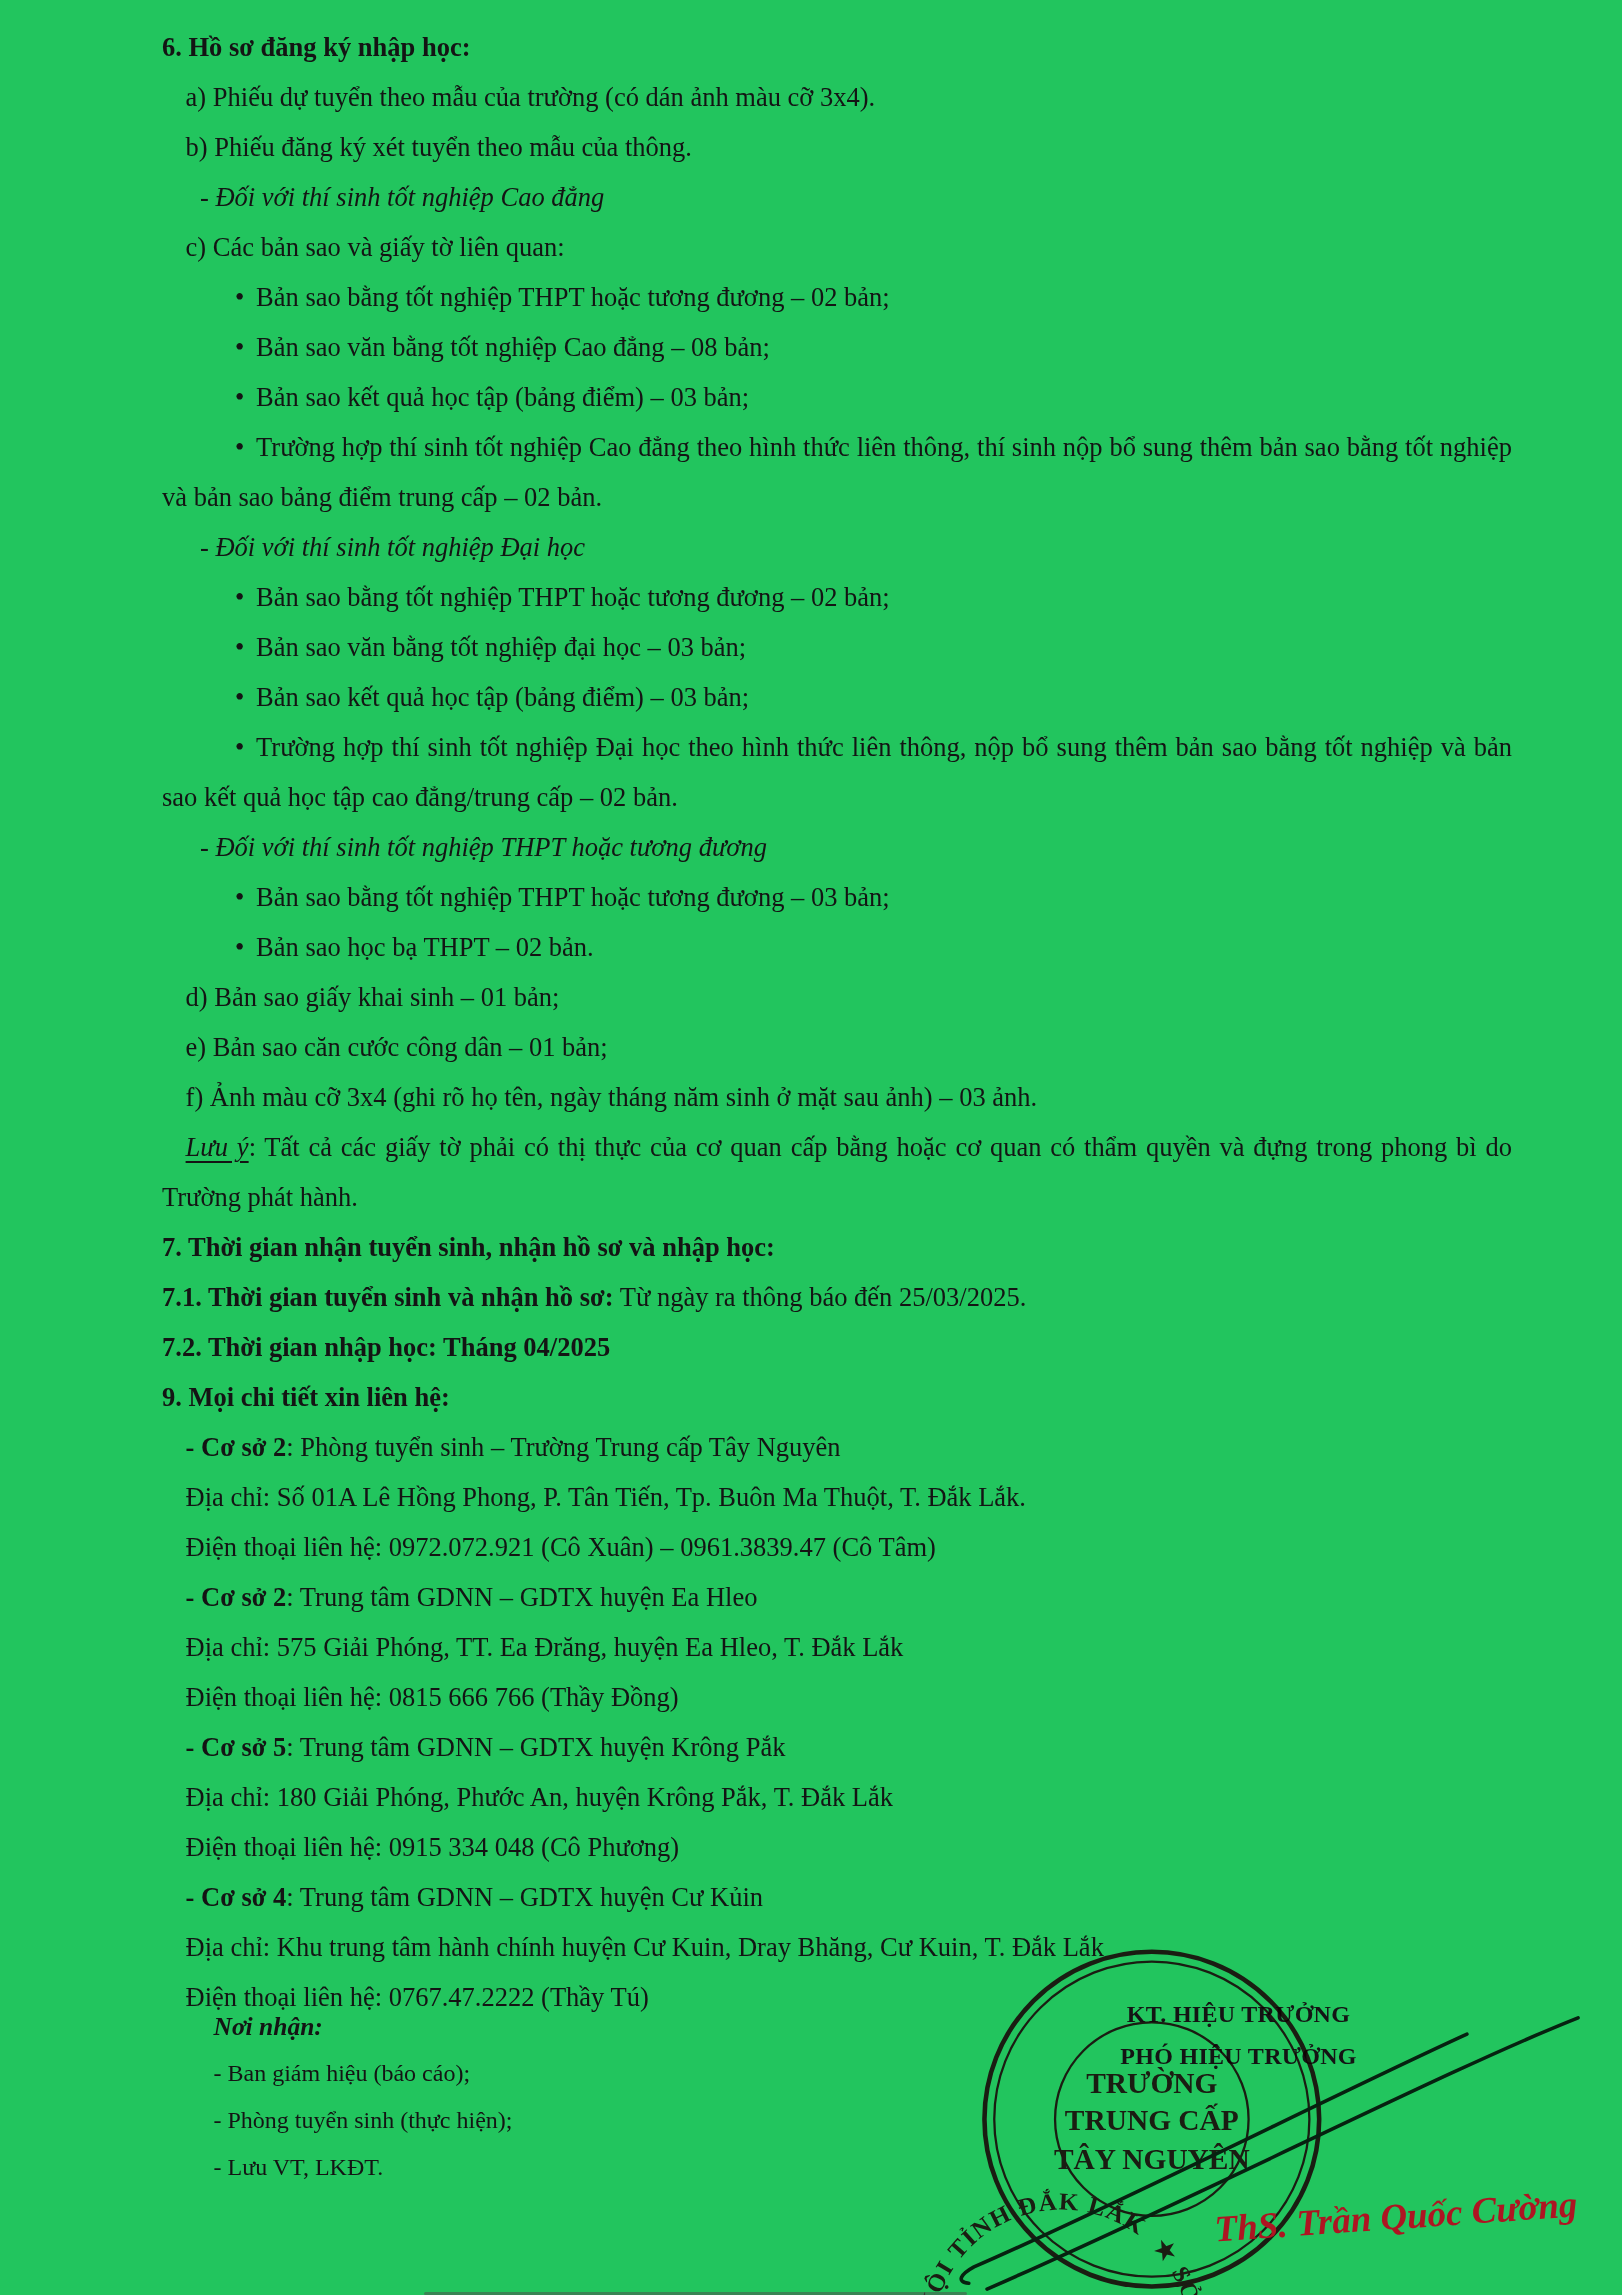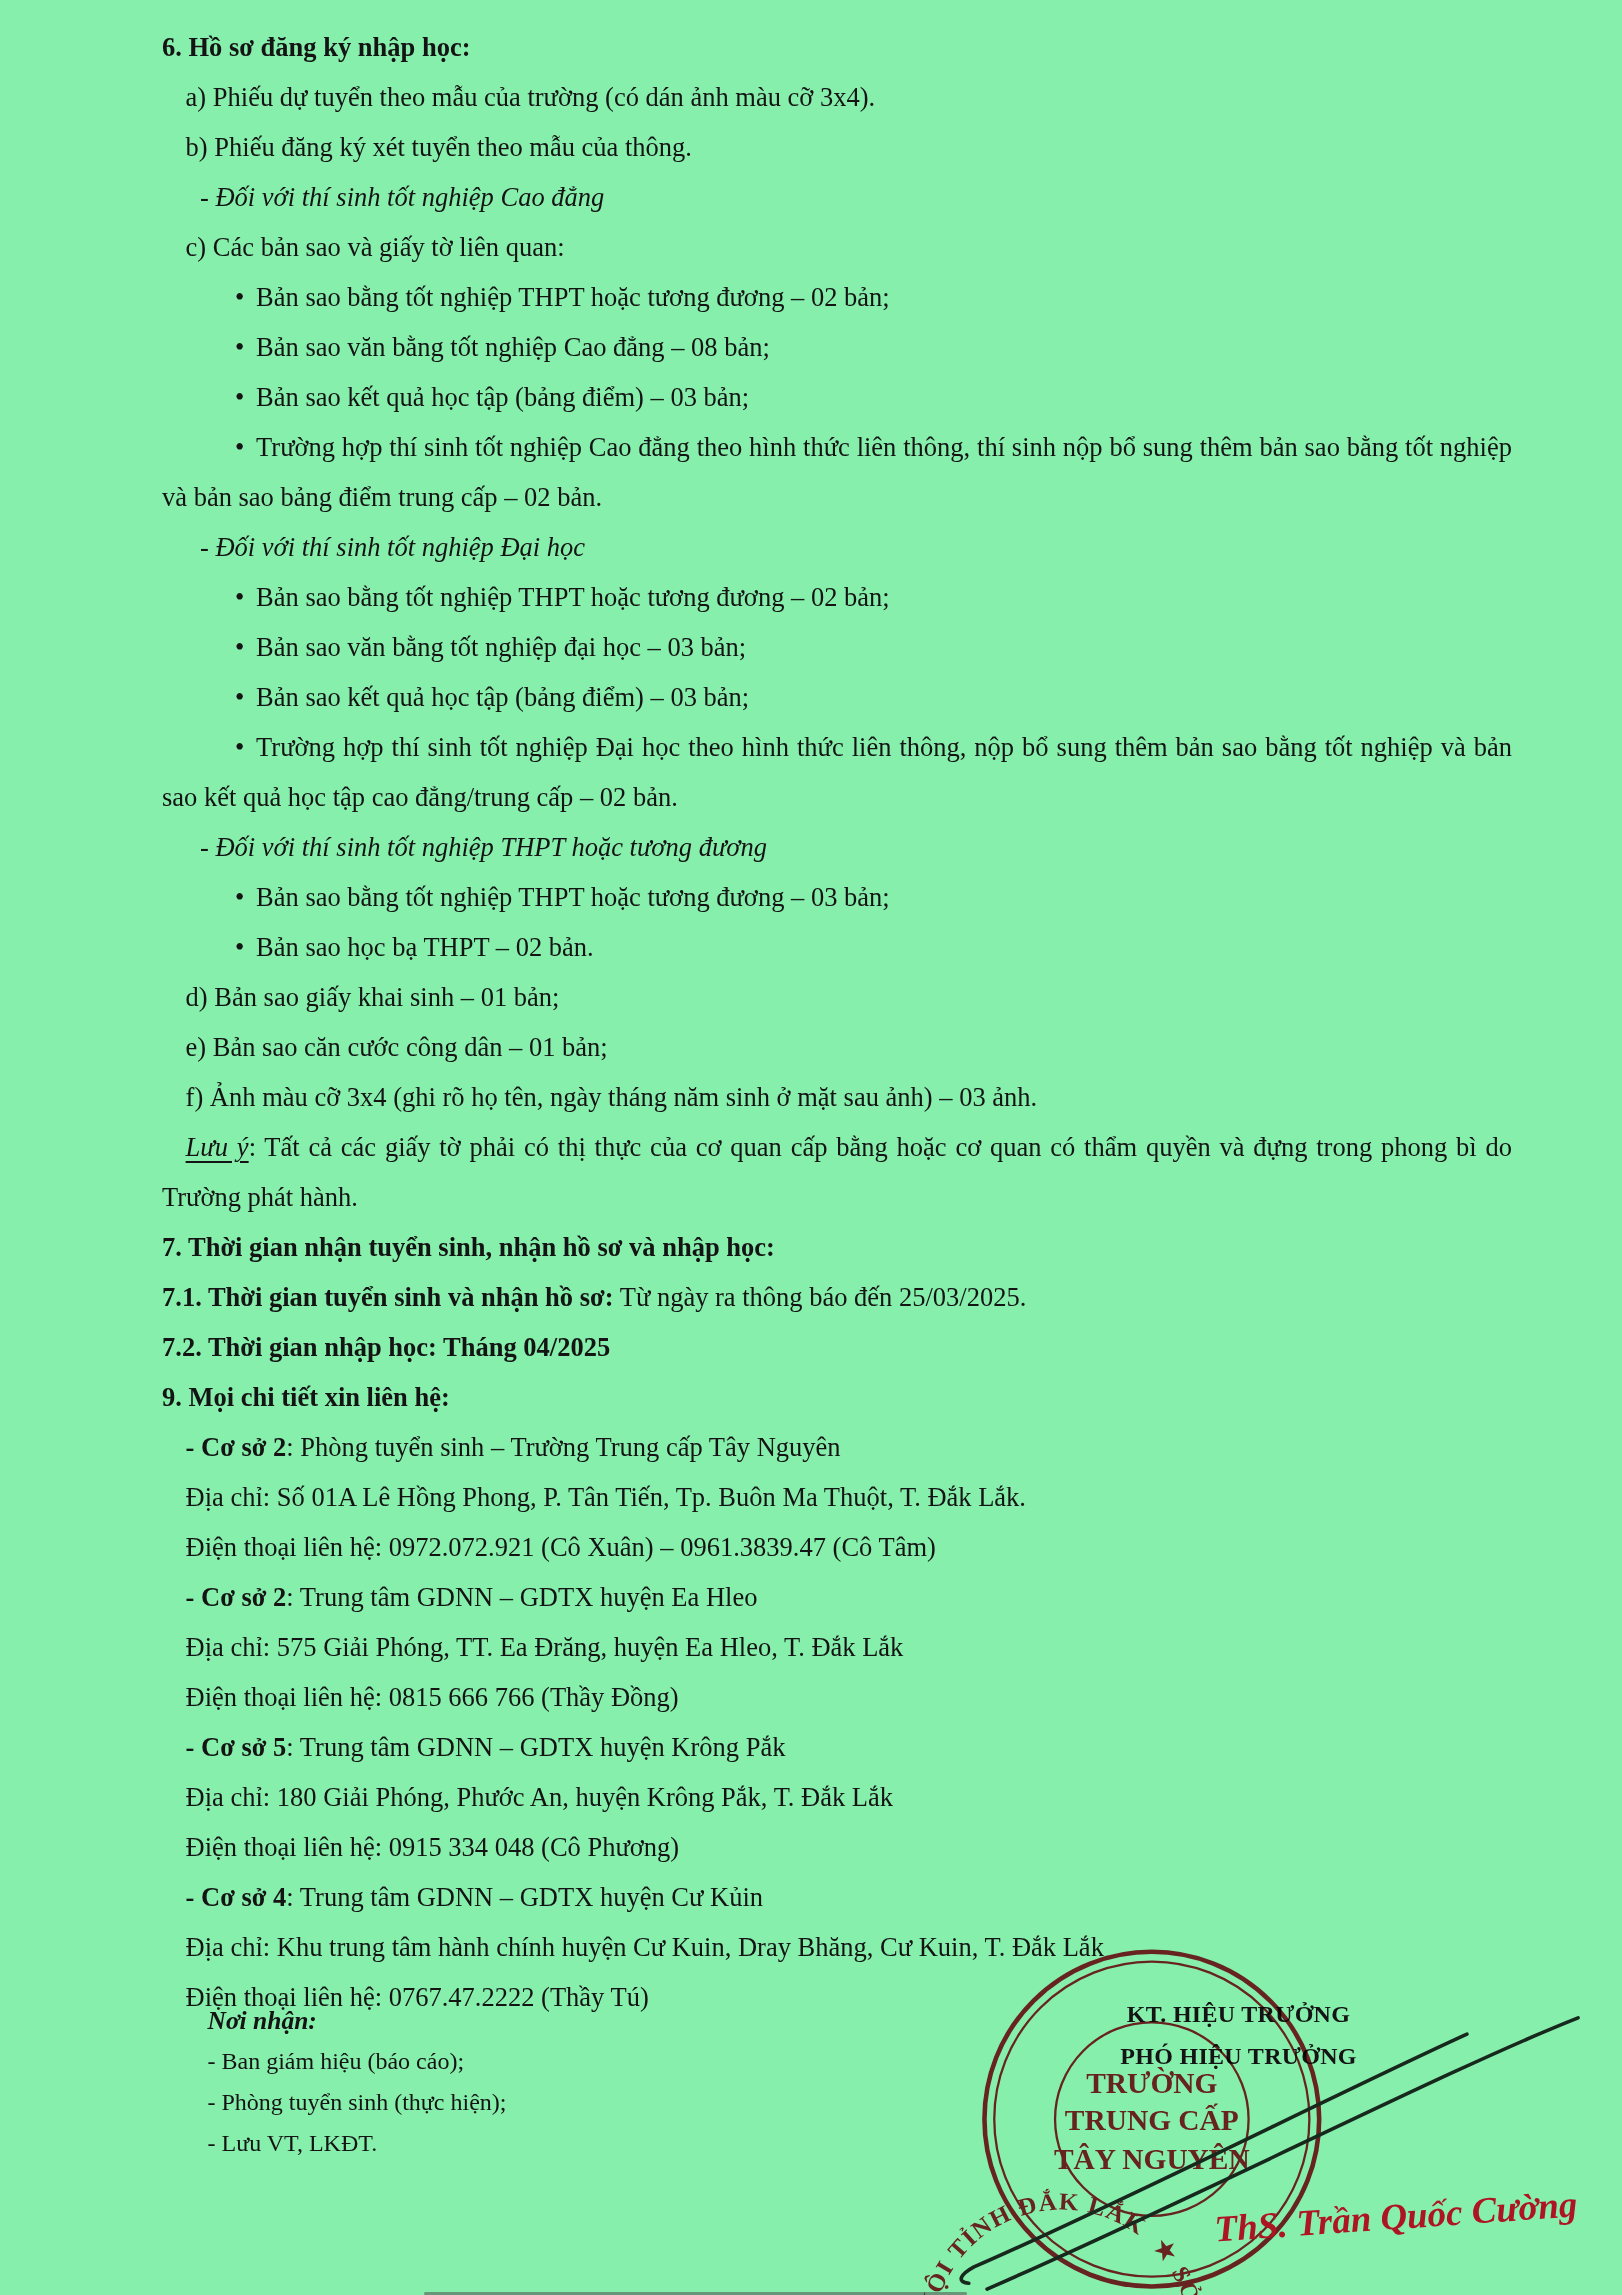--- a/index.html
+++ b/index.html
@@ -1,30 +1,30 @@
 <!DOCTYPE html>
 <html lang="vi" style="font-size:10.5px"><head>
 <meta charset="utf-8">
 <style>
   html,body{margin:0;padding:0;background:#777;}
-  .page{position:relative;width:1622px;height:2295px;background:#86efac;
+  .page{position:relative;width:1622px;height:2295px;background:#22c55e;
         font-family:"Liberation Serif",serif;color:#141414;overflow:hidden;}
   .content{position:absolute;left:162px;top:22px;width:1350px;}
   .line{margin:0;font-size:26.5px;line-height:50px;text-align:justify;}
   .b{font-weight:bold}
   .i{font-style:italic}
   .u{text-decoration:underline;text-underline-offset:4.6px;}
   .ind1{padding-left:23.6px;}
   .ind2{padding-left:38px;}
   .hang{text-indent:73px;}
   .hang-sm{text-indent:23.6px;}
   .blt{margin-right:11.8px;}
   .recipients{position:absolute;left:191px;top:1997px;font-size:24px;color:#141414;}
   .recipients-title{margin:0;font-size:25.5px;font-weight:bold;font-style:italic;line-height:42px;}
-  .recipients p{margin:6px;line-height:35px;padding-left:10.5px;}
+  .recipients p{margin:12px;line-height:35px;padding-left:10.5px;}
   .sign-titles{position:absolute;left:1016px;top:1993px;width:445px;text-align:center;
                font-weight:bold;font-size:24px;line-height:42px;letter-spacing:0.3px;}
   .sign-titles p{margin:0;}
   .stamp-svg{position:absolute;left:916px;top:1923px;mix-blend-mode:multiply;opacity:.94;}
   .sig-red{position:absolute;left:1214px;top:2193px;width:419px;font-size:37px;font-weight:bold;
            font-style:italic;color:#ae1522;transform:rotate(-4deg);white-space:nowrap;}
   .edge-artifact{position:absolute;left:424px;bottom:0;width:543px;height:3.3px;background:#4f4f4f;
                  opacity:.55;border-radius:2px;}
 </style>
 </head>

